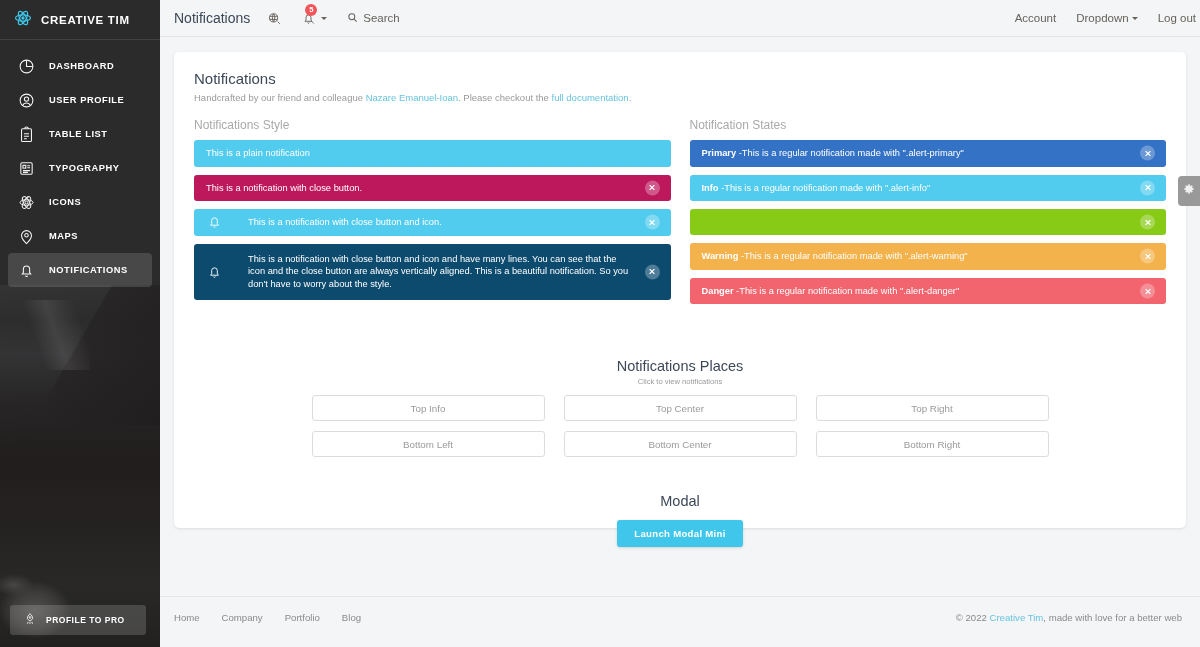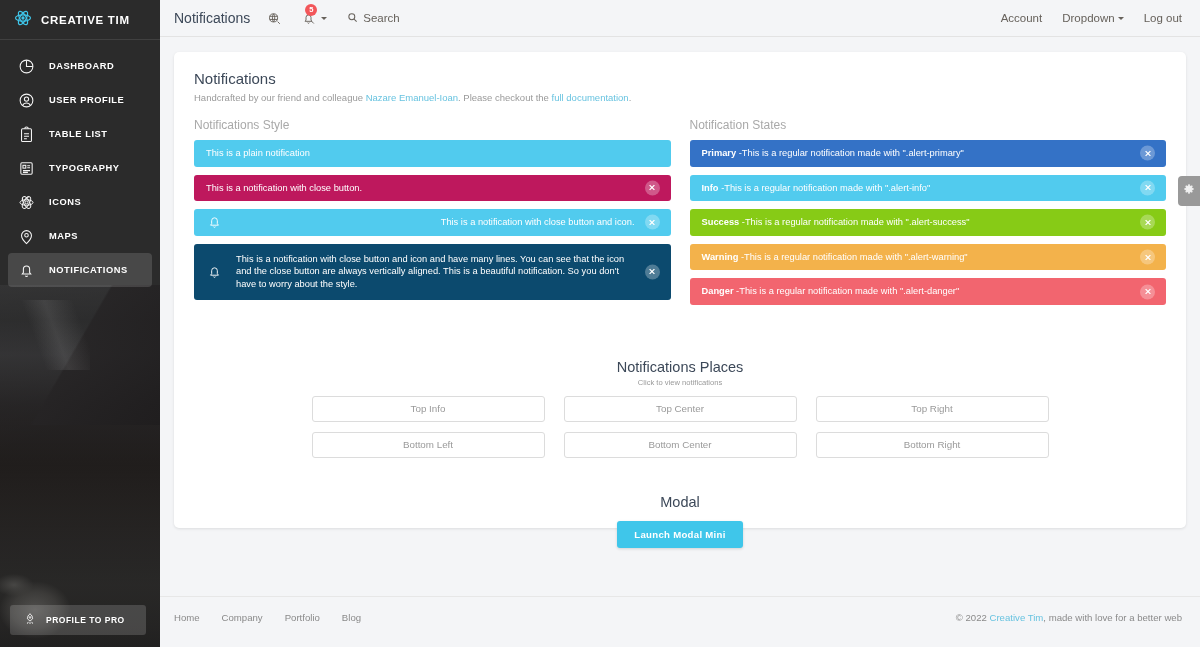--- a/index.html
+++ b/index.html
@@ -103,21 +103,21 @@
     display: flex; align-items: center; justify-content: center;
     line-height: 1;
   }
   .caret { margin-left: 3px; border-left: 3px solid transparent; border-right: 3px solid transparent; border-top: 3.5px solid #66615b; }
   #search-link {
     margin-left: 20px; display: flex; align-items: center; gap: 5px;
     color: #66615b; font-size: 11.5px; cursor: pointer;
   }
   #navbar-right {
     margin-left: auto; display: flex; align-items: center; gap: 20px;
-    padding-right: 18px;
+    padding-right: 4px;
   }
   .nav-right-link {
     color: #66615b; font-size: 11.5px; cursor: pointer;
     display: flex; align-items: center;
   }
   #navbar-sep {
     position: absolute; left: 160px; top: 36px; width: 1040px; height: 1px;
     background: #e3e3e3;
   }
 
@@ -144,21 +144,21 @@
     font-size: 9.3px; line-height: 12.6px;
     min-height: 26px;
     display: flex; align-items: center;
   }
   .alert.plain { padding-right: 12px; }
   .alert b { font-weight: 700; }
   .alert-icon {
     position: absolute; left: 12px; top: 50%; transform: translateY(-50%);
     width: 17px; height: 17px; opacity: .95;
   }
-  .alert.has-icon { padding-left: 42px; justify-content: flex-end; }
+  .alert.has-icon { padding-left: 54px; }
   .alert.multiline { display: block; padding-top: 9px; padding-bottom: 9px; }
   .alert-close {
     position: absolute; right: 11px; top: 50%; transform: translateY(-50%);
     width: 15px; height: 15px; border-radius: 50%;
     background: rgba(255,255,255,.28);
     display: flex; align-items: center; justify-content: center;
     cursor: pointer;
   }
   .alert-close svg { display: block; }
 
@@ -440,21 +440,20 @@
       <div class="alert" style="background:#51cbee">
         <span><b>Info</b><span> -This is a regular notification made with ".alert-info"</span></span>
         <span class="alert-close">
           <svg width="8" height="8" viewBox="0 0 10 10" stroke="#fff" stroke-width="1.6">
               <path d="M2 2l6 6M8 2l-6 6"></path>
             </svg>
         </span>
       </div>
 
       <div class="alert" style="background:#87cb16">
-        <span><b>Success</b><span> -This is a regular notification made with ".alert-success"</span></span>
         <span class="alert-close">
           <svg width="8" height="8" viewBox="0 0 10 10" stroke="#fff" stroke-width="1.6">
               <path d="M2 2l6 6M8 2l-6 6"></path>
             </svg>
         </span>
       </div>
 
       <div class="alert" style="background:#f3b24b">
         <span><b>Warning</b><span> -This is a regular notification made with ".alert-warning"</span></span>
         <span class="alert-close">

